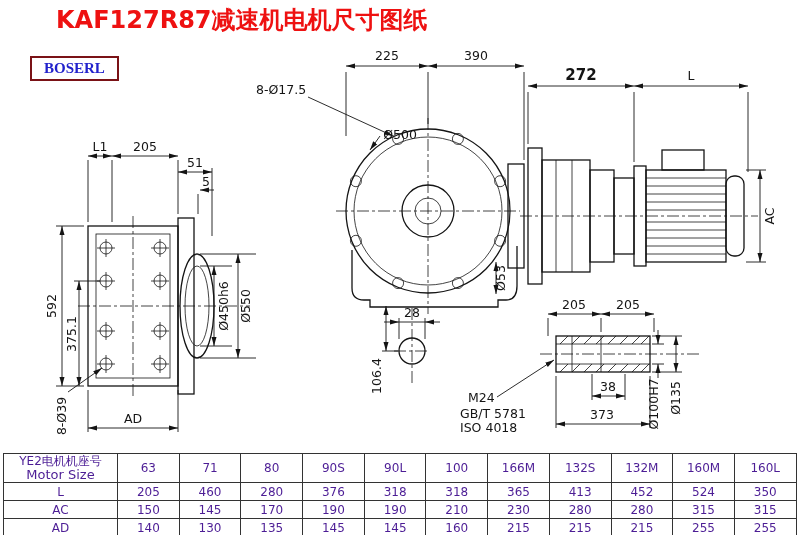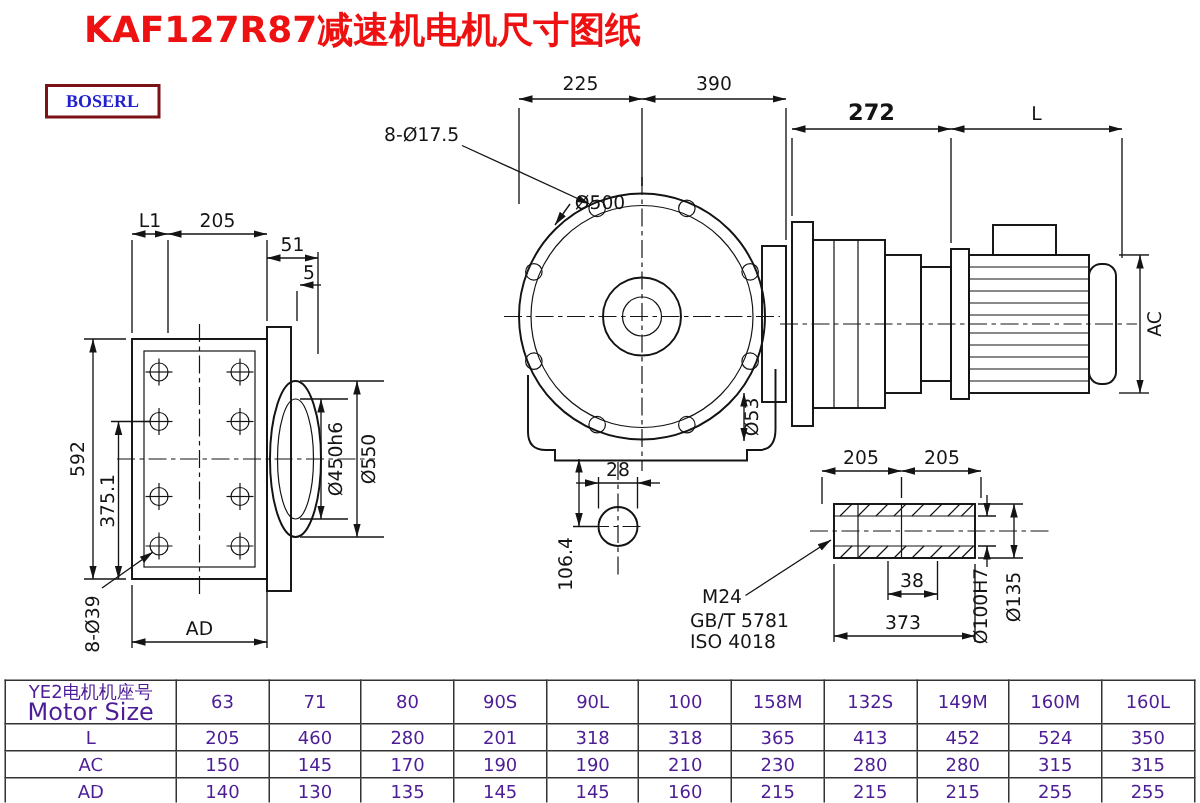--- a/index.html
+++ b/index.html
@@ -1,32 +1,32 @@
 <!DOCTYPE html>
 <html><head>
 <meta charset="utf-8">
 <style>
   html,body{margin:0;padding:0;}
   body{width:800px;height:535px;background:#fff;position:relative;overflow:hidden;
        font-family:"DejaVu Sans","Liberation Sans",sans-serif;}
   .title{position:absolute;top:4px;left:8px;font-size:24px;font-weight:bold;color:#ee1111;white-space:nowrap;margin-left:48px;}
   .logo{position:absolute;top:56px;left:30px;border:2px solid #7a1216;padding:2px 12px;
-        color:#2222cc;font-weight:bold;font-size:12px;font-family:"Liberation Serif",serif;background:#fff;}
+        color:#2222cc;font-weight:bold;font-size:15px;font-family:"Liberation Serif",serif;background:#fff;}
   svg.drawing{position:absolute;top:36px;left:0;}
   svg text{font-family:"DejaVu Sans",sans-serif;font-size:12.5px;fill:#141414;}
   svg text.b{font-size:15px;font-weight:bold;}
   .ln{fill:none;stroke:#141414;stroke-width:1.3;}
   .thin{fill:none;stroke:#141414;stroke-width:0.8;}
   .dim{fill:none;stroke:#141414;stroke-width:0.9;}
   .cl{fill:none;stroke:#141414;stroke-width:0.8;stroke-dasharray:12 3 3 3;}
   table.size-table{position:absolute;top:453px;left:3px;width:793px;border-collapse:collapse;table-layout:fixed;}
   .size-table th,.size-table td{border:1px solid #333;text-align:center;padding:0;font-weight:normal;
         font-size:12px;color:#4c1d95;height:17px;line-height:16px;}
   .size-table tr.hdr th{height:28px;line-height:13px;}
-  .size-table .en{font-size:16px;}
+  .size-table .en{font-size:13px;}
   col.c0{width:114px;} col.cn{width:61.7px;}
 </style>
 </head>
 <body>
 
 <svg class="drawing" width="800" height="417" viewBox="0 0 800 417">
   <defs>
     <marker id="ar" markerWidth="10" markerHeight="7" refX="9" refY="3.5" orient="auto-start-reverse" markerUnits="userSpaceOnUse">
       <path d="M9,3.5 L0,1 L0,6 Z" fill="#141414"></path>
     </marker>
@@ -264,32 +264,32 @@
     <th>
       <div>YE2电机机座号</div>
       <div class="en">Motor Size</div>
     </th>
     <th>63</th>
     <th>71</th>
     <th>80</th>
     <th>90S</th>
     <th>90L</th>
     <th>100</th>
-    <th>158M</th>
+    <th>166M</th>
     <th>132S</th>
-    <th>149M</th>
+    <th>132M</th>
     <th>160M</th>
     <th>160L</th>
   </tr>
   <tr>
     <th>L</th>
     <td>205</td>
     <td>460</td>
     <td>280</td>
-    <td>201</td>
+    <td>376</td>
     <td>318</td>
     <td>318</td>
     <td>365</td>
     <td>413</td>
     <td>452</td>
     <td>524</td>
     <td>350</td>
   </tr>
   <tr>
     <th>AC</th>

